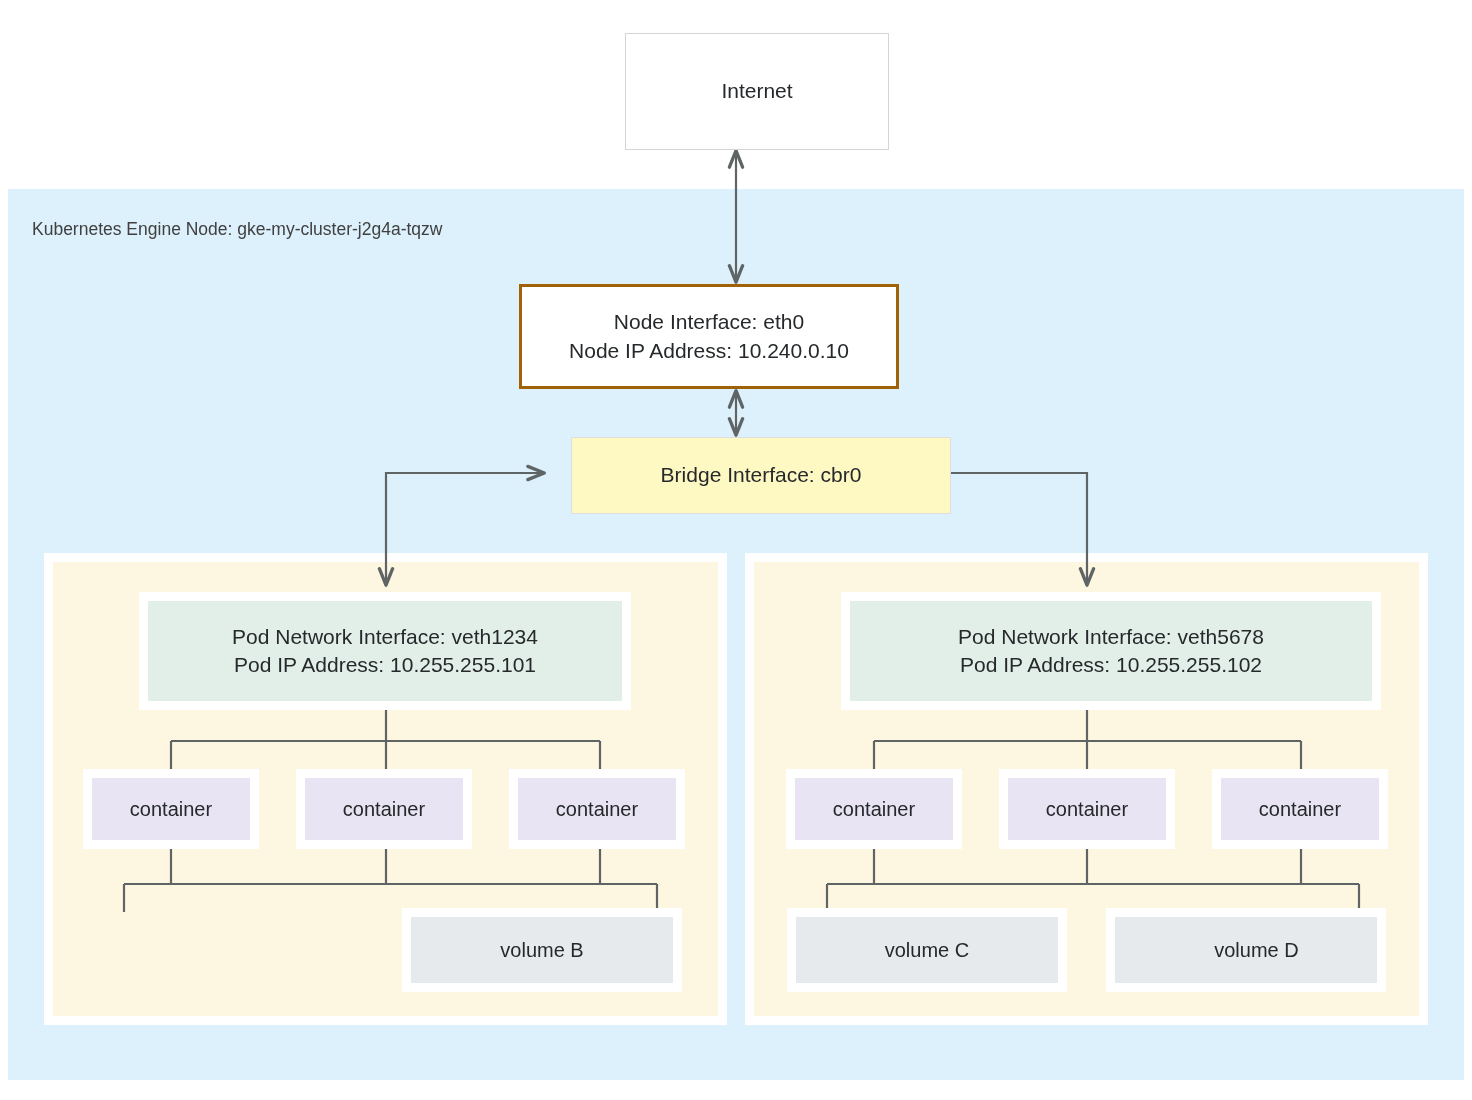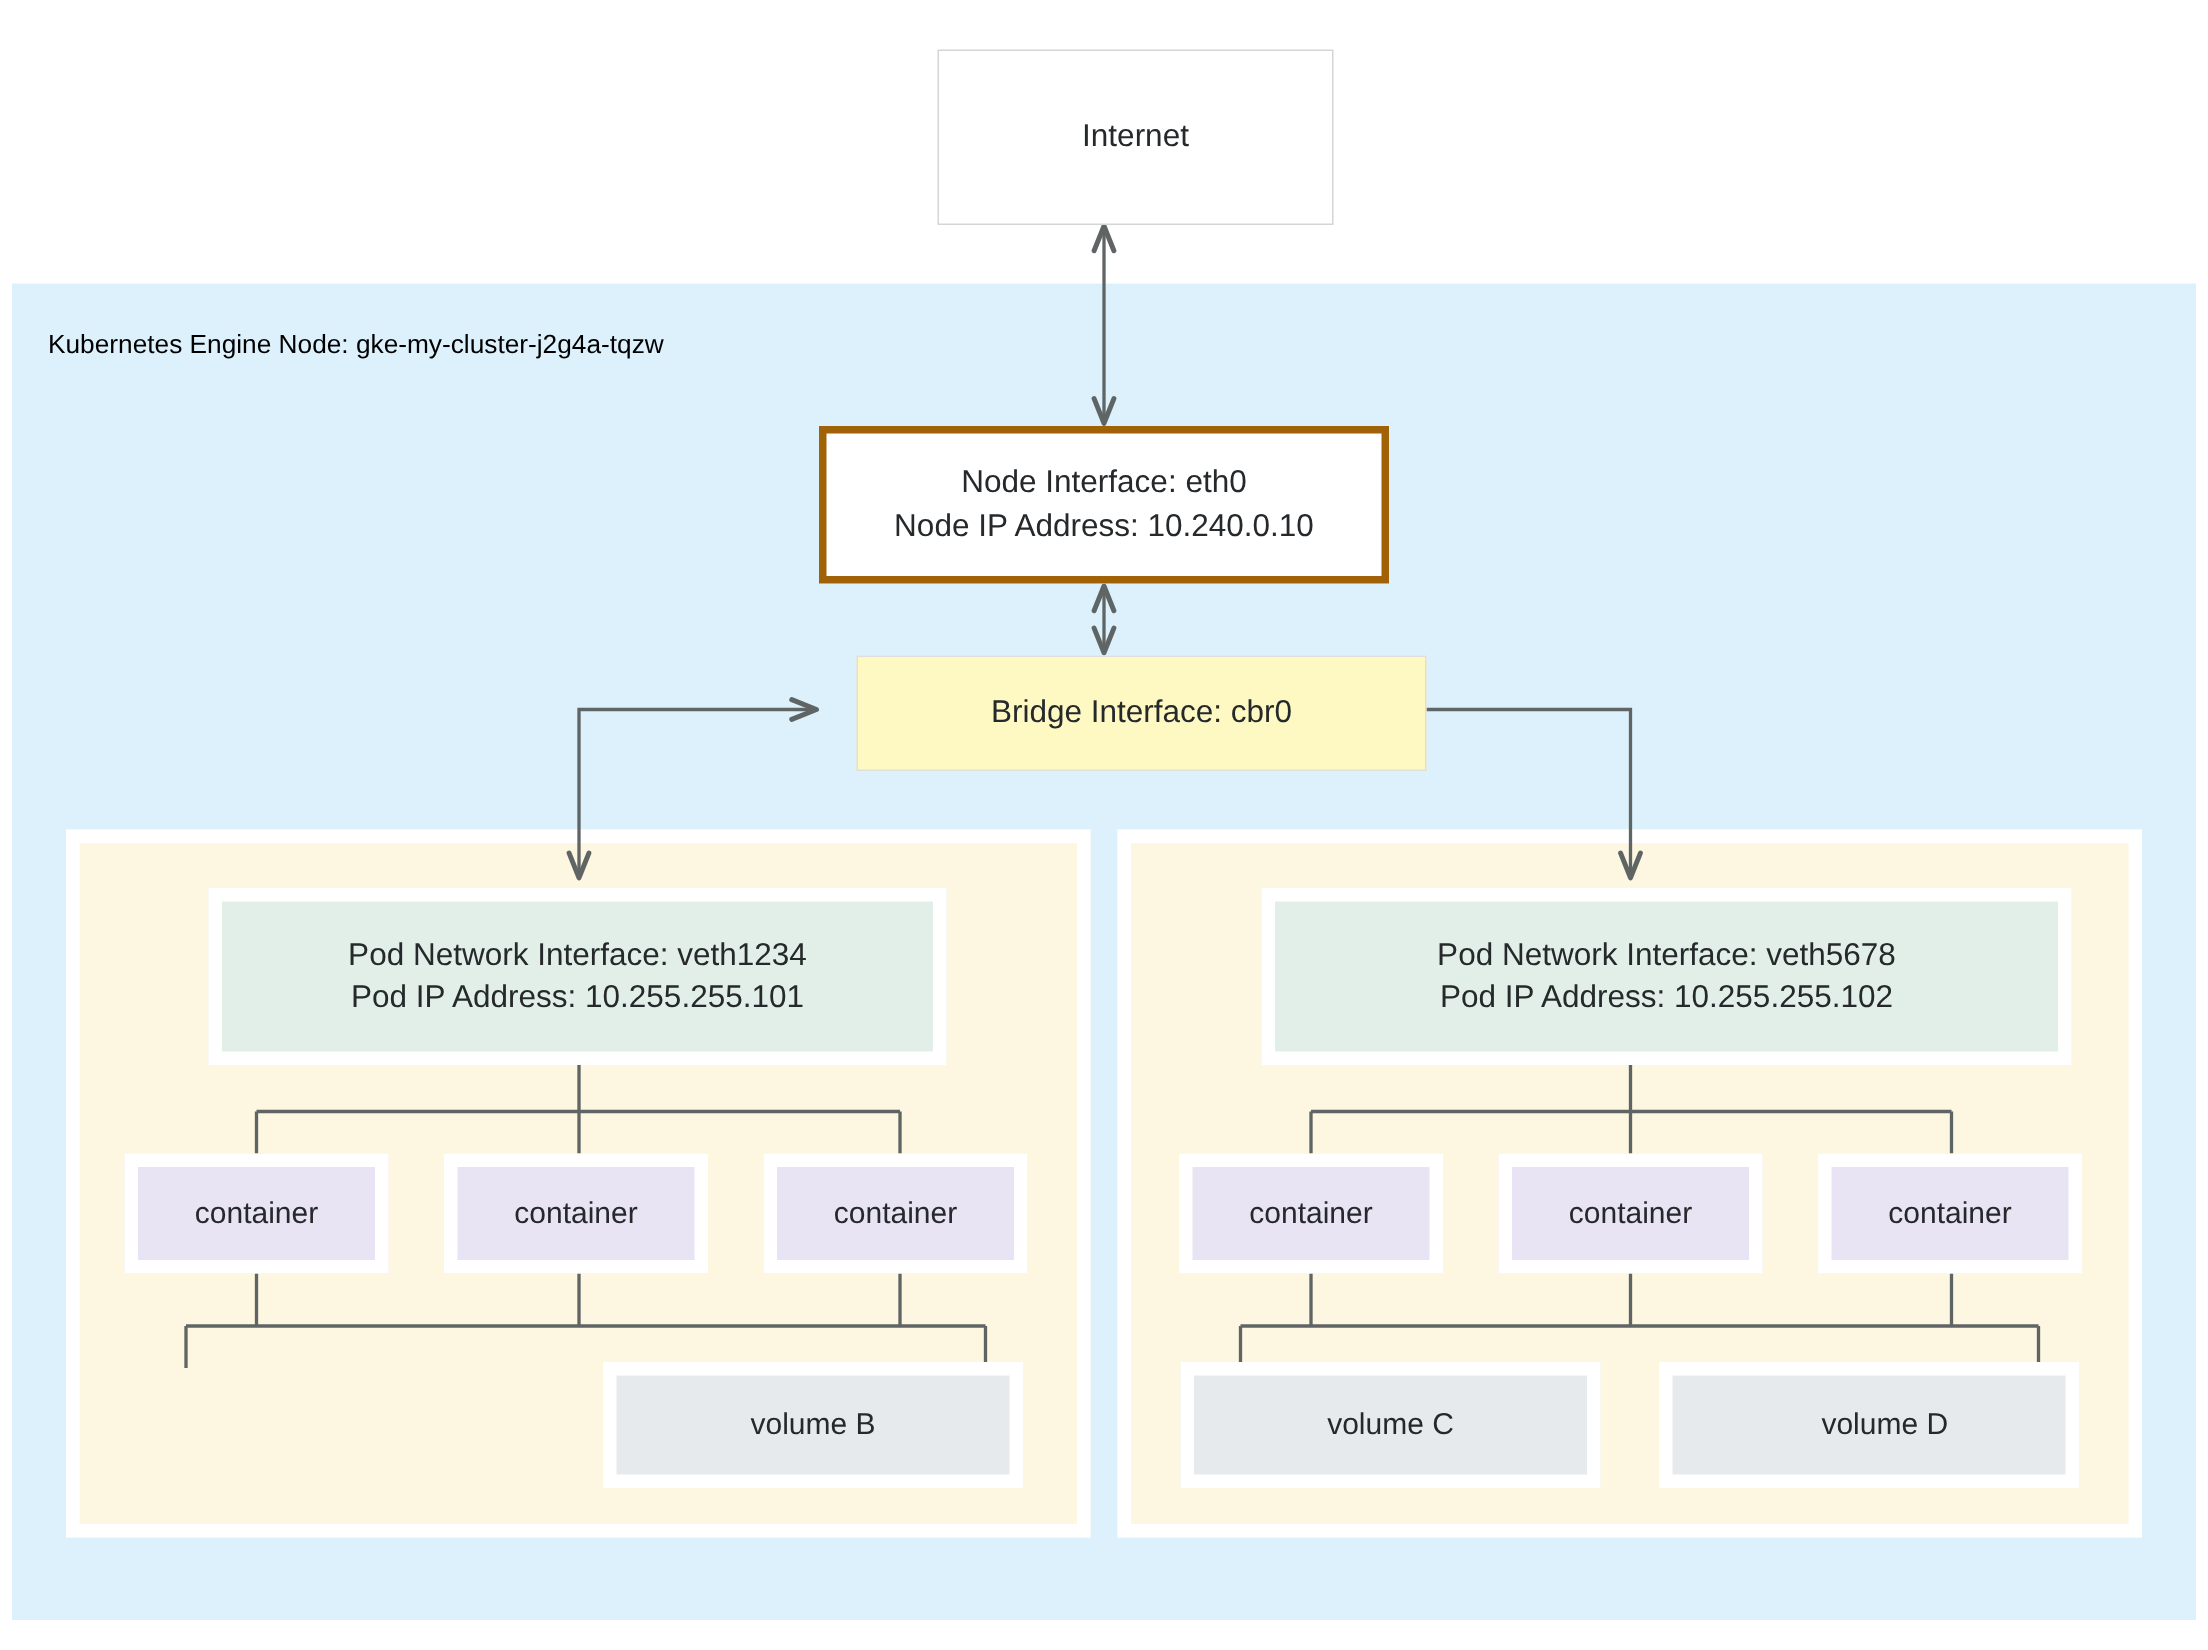--- a/index.html
+++ b/index.html
@@ -57,32 +57,32 @@
     width: 1456px;
     height: 891px;
     background: #ddf1fd;
     z-index: 1;
   }
   #node-label {
     position: absolute;
     left: 32px;
     top: 219px;
     font-size: 17.5px;
-    color: #000000;
+    color: #404040;
     z-index: 3;
     white-space: nowrap;
   }
   
   #node-interface-box {
-    left: 546px;
+    left: 519px;
     top: 284px;
     width: 380px;
     height: 105px;
     background: #ffffff;
-    border: 5px solid #a16207;
+    border: 3px solid #a16207;
     font-size: 21px;
     z-index: 6;
   }
   #bridge-box {
     left: 571px;
     top: 437px;
     width: 380px;
     height: 77px;
     background: #fef9c3;
     border: 1px solid #dedede;

